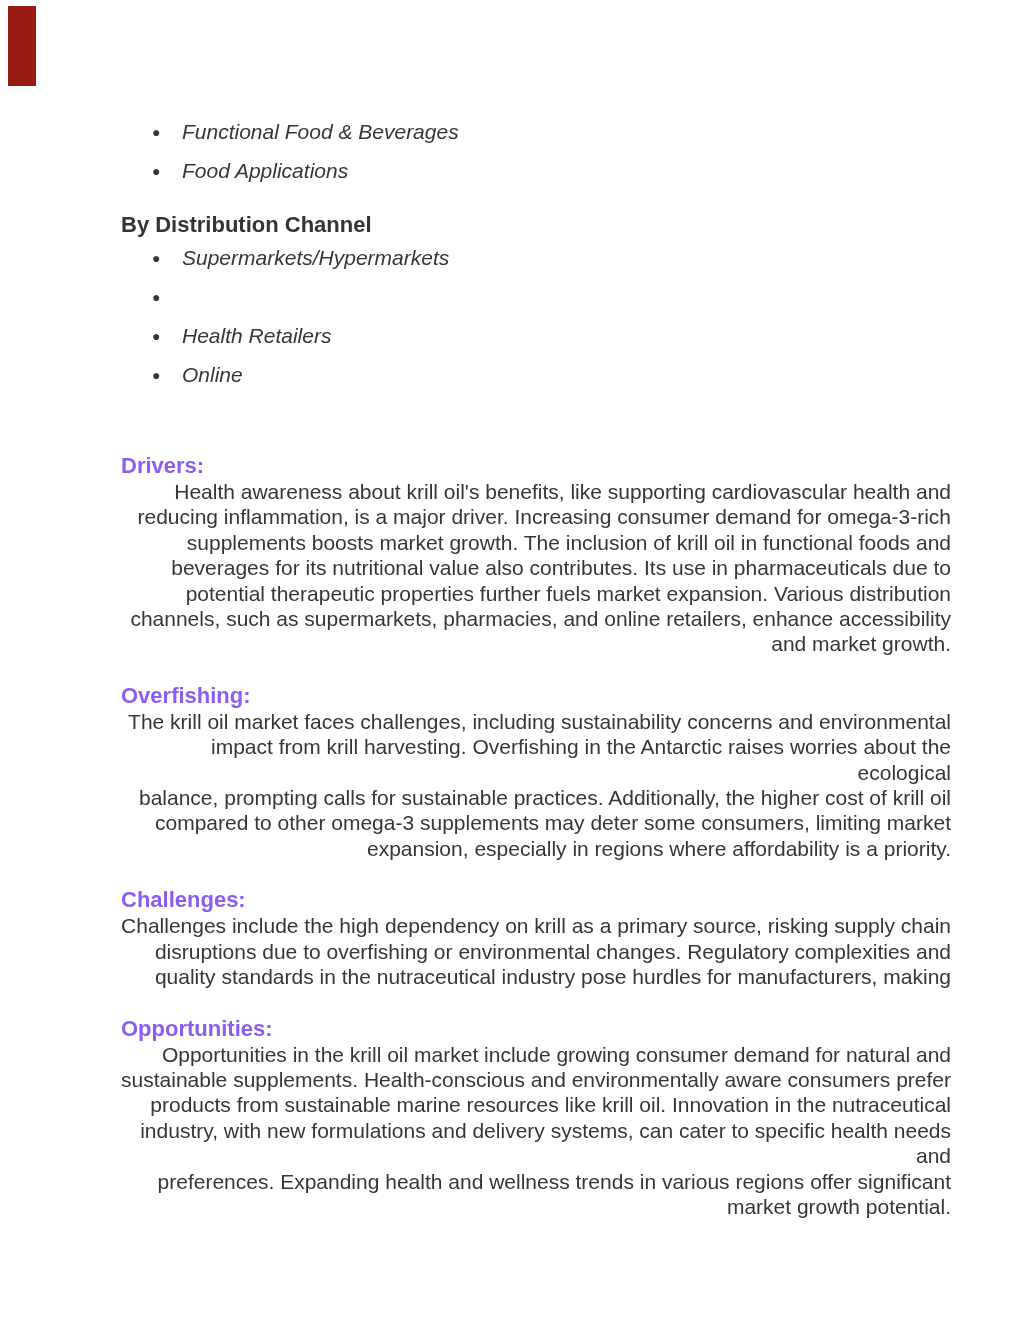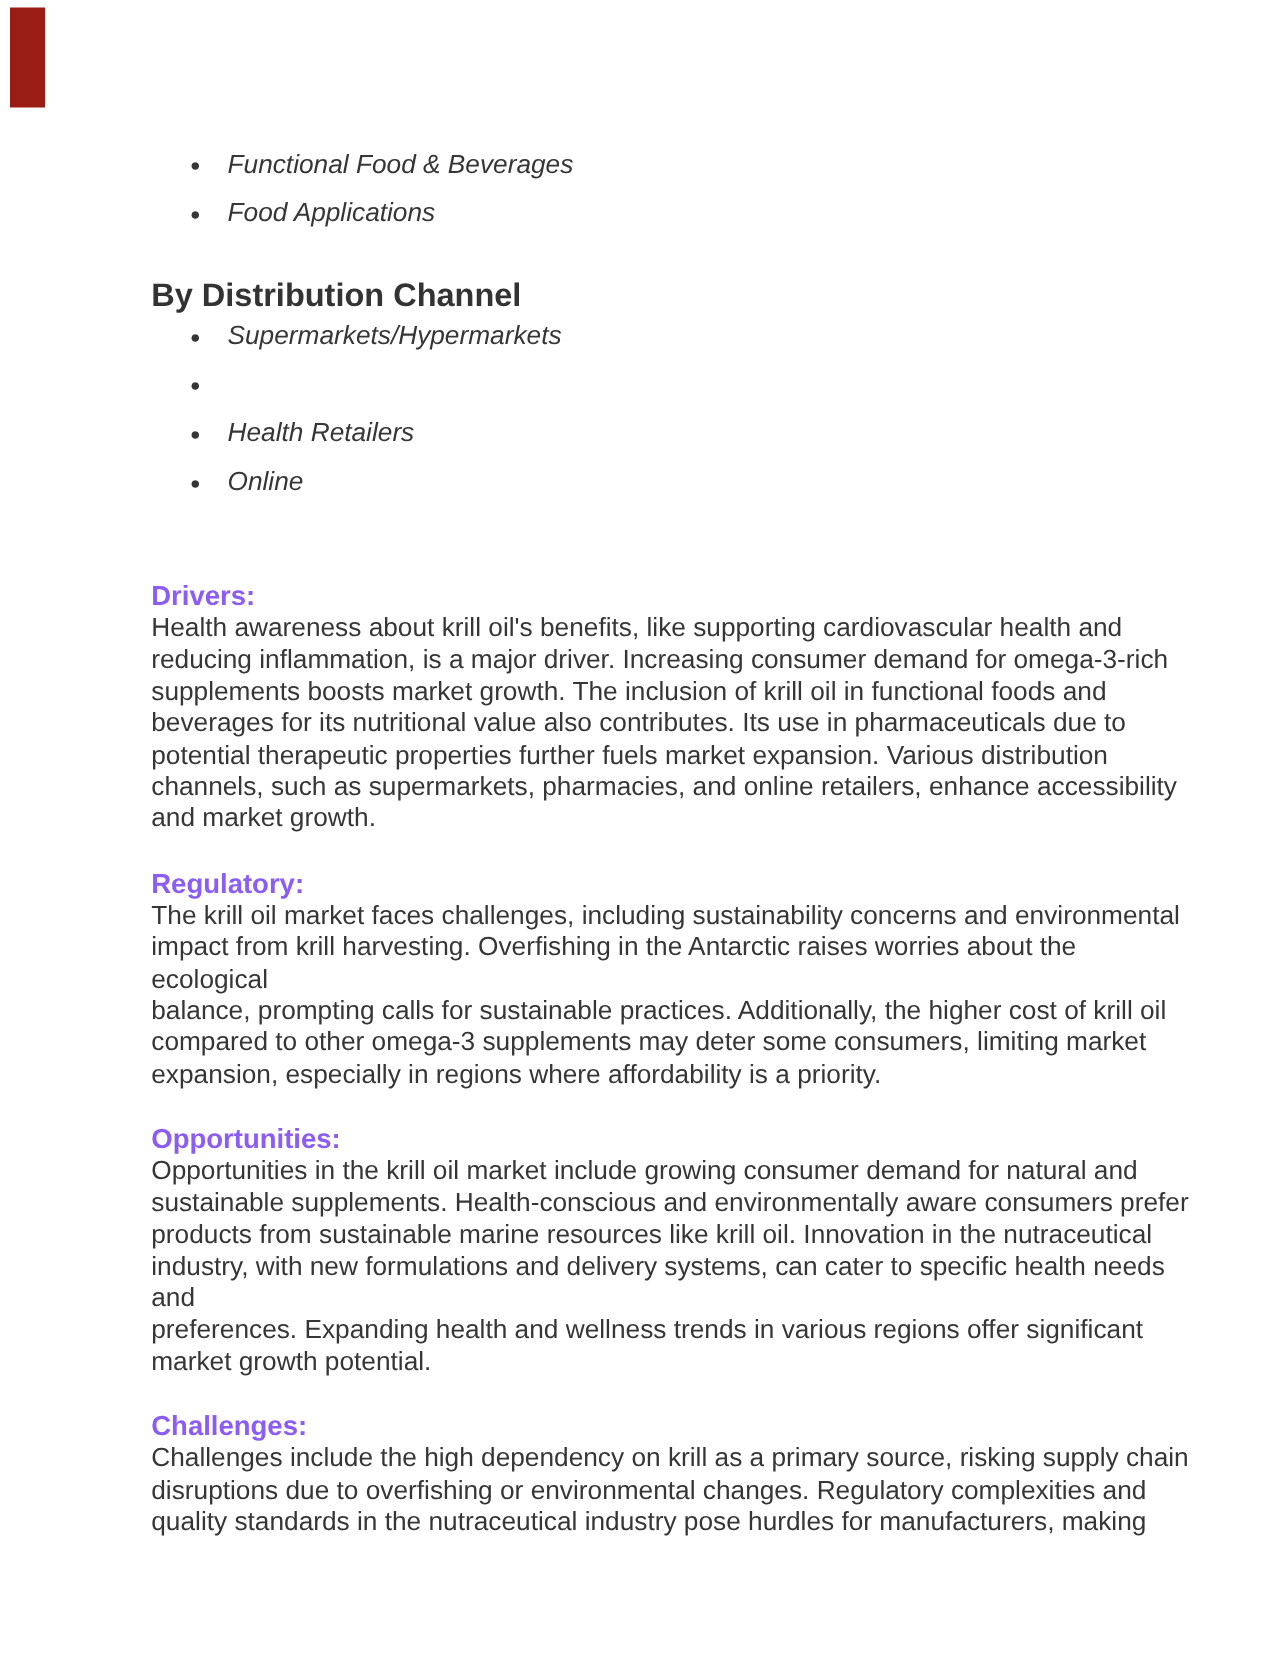--- a/index.html
+++ b/index.html
@@ -41,39 +41,40 @@
     font-size: 14px;
     line-height: 22px;
     color: #363636;
   }
   .bullet-text {
     white-space: nowrap;
     font-style: italic;
   }
   .group-heading {
     font-weight: bold;
-    font-size: 26px;
+    font-size: 22px;
     line-height: 26px;
     color: #333333;
-    margin-top: 41px;
+    margin-top: 30px;
     margin-bottom: 9px;
   }
   .section { margin-top: 26px; }
   .section.first { margin-top: 67px; }
   .section-heading {
     font-weight: bold;
     font-size: 22px;
     line-height: 26px;
     color: #8b5cf6;
   }
   .section-body {
     font-size: 21px;
     line-height: 25.4px;
     white-space: pre-line;
     color: #363636;
+    text-align: right;
   }
 </style>
 </head>
 <body>
 
 <div class="red-bar" style="background: rgb(154, 29, 21);"></div>
 
 <div class="content">
 
   <div>
@@ -111,38 +112,38 @@
     <div class="section-body">Health awareness about krill oil's benefits, like supporting cardiovascular health and
 reducing inflammation, is a major driver. Increasing consumer demand for omega-3-rich
 supplements boosts market growth. The inclusion of krill oil in functional foods and
 beverages for its nutritional value also contributes. Its use in pharmaceuticals due to
 potential therapeutic properties further fuels market expansion. Various distribution
 channels, such as supermarkets, pharmacies, and online retailers, enhance accessibility
 and market growth.</div>
   </div>
 
   <div class="section">
-    <div class="section-heading">Regulatory:</div>
+    <div class="section-heading">Overfishing:</div>
     <div class="section-body">The krill oil market faces challenges, including sustainability concerns and environmental
 impact from krill harvesting. Overfishing in the Antarctic raises worries about the ecological
 balance, prompting calls for sustainable practices. Additionally, the higher cost of krill oil
 compared to other omega-3 supplements may deter some consumers, limiting market
 expansion, especially in regions where affordability is a priority.</div>
+  </div>
+
+  <div class="section">
+    <div class="section-heading">Challenges:</div>
+    <div class="section-body">Challenges include the high dependency on krill as a primary source, risking supply chain
+disruptions due to overfishing or environmental changes. Regulatory complexities and
+quality standards in the nutraceutical industry pose hurdles for manufacturers, making</div>
   </div>
 
   <div class="section">
     <div class="section-heading">Opportunities:</div>
     <div class="section-body">Opportunities in the krill oil market include growing consumer demand for natural and
 sustainable supplements. Health-conscious and environmentally aware consumers prefer
 products from sustainable marine resources like krill oil. Innovation in the nutraceutical
 industry, with new formulations and delivery systems, can cater to specific health needs and
 preferences. Expanding health and wellness trends in various regions offer significant
 market growth potential.</div>
   </div>
 
-  <div class="section">
-    <div class="section-heading">Challenges:</div>
-    <div class="section-body">Challenges include the high dependency on krill as a primary source, risking supply chain
-disruptions due to overfishing or environmental changes. Regulatory complexities and
-quality standards in the nutraceutical industry pose hurdles for manufacturers, making</div>
-  </div>
-
 </div>
 
 </body></html>

